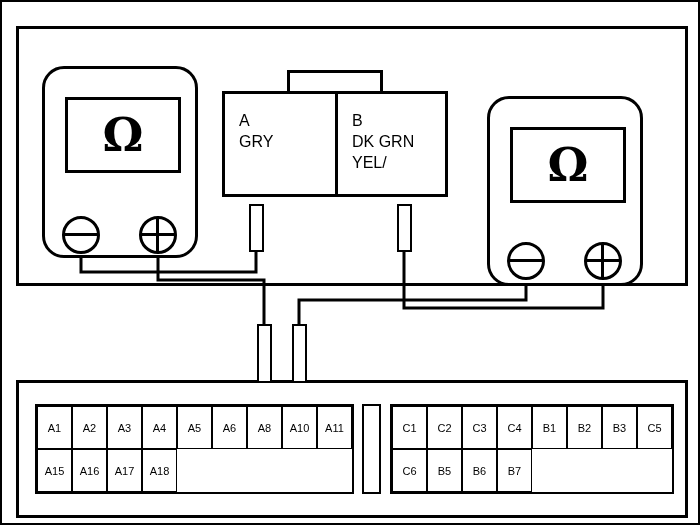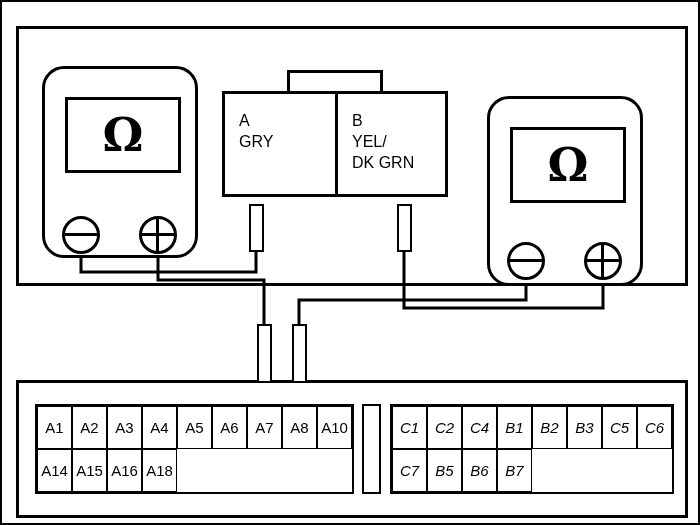--- a/index.html
+++ b/index.html
@@ -21,22 +21,22 @@
   .conn-divider { position:absolute; left:110px; top:0; bottom:0; width:3px; background:#000; }
   .conn-cell { position:absolute; top:0; height:100%; padding:16px 0 0 14px; font-size:16px; line-height:21px; }
   .conn-cell.a { left:0; width:110px; }
   .conn-cell.b { left:113px; right:0; }
 
   .tab { border:3px solid #000; }
   .pin { border:2px solid #000; }
 
   .grid { display:grid; border:2px solid #000; background:#fff; }
   .grid-a { grid-template-columns:repeat(9,35px); grid-auto-rows:43px; }
-  .grid-cb { grid-template-columns:repeat(8,35px); grid-auto-rows:43px;font-style:italic; }
-  .cell { border:1px solid #000; display:flex; align-items:center; justify-content:center; font-size:15px; }
+  .grid-cb { grid-template-columns:repeat(8,35px); grid-auto-rows:43px; }
+  .cell { border:1px solid #000; display:flex; align-items:center; justify-content:center; font-size:11px; }
   .keyway { border:2px solid #000; }
 </style>
 </head>
 <body>
 
 <div class="stage">
 
   <div class="frame" style="left:14px; top:24px; width:672px; height:260px;"></div>
   <div class="frame" style="left:14px; top:378px; width:672px; height:138px;"></div>
 
@@ -75,56 +75,56 @@
 
   <div class="comp tab" style="left:285px; top:68px; width:96px; height:24px;"></div>
   <div class="comp connector" style="left:220px; top:89px; width:226px; height:106px;">
     <div class="conn-divider"></div>
     <div class="conn-cell a">
       <div>A</div>
       <div>GRY</div>
     </div>
     <div class="conn-cell b">
       <div>B</div>
+      <div>DK GRN</div>
       <div>YEL/</div>
-      <div>DK GRN</div>
     </div>
   </div>
   <div class="comp pin" style="left:247px; top:202px; width:15px; height:48px;"></div>
   <div class="comp pin" style="left:395px; top:202px; width:15px; height:48px;"></div>
 
   <div class="comp pin" style="left:255px; top:322px; width:15px; height:59px;"></div>
   <div class="comp pin" style="left:290px; top:322px; width:15px; height:59px;"></div>
 
   <div class="comp grid grid-a" style="left:33px; top:402px;">
     <div class="cell">A1</div>
     <div class="cell">A2</div>
     <div class="cell">A3</div>
     <div class="cell">A4</div>
     <div class="cell">A5</div>
     <div class="cell">A6</div>
-    <div class="cell">A7</div>
     <div class="cell">A8</div>
     <div class="cell">A10</div>
-    <div class="cell">A14</div>
+    <div class="cell">A11</div>
     <div class="cell">A15</div>
     <div class="cell">A16</div>
+    <div class="cell">A17</div>
     <div class="cell">A18</div>
   </div>
 
   <div class="comp keyway" style="left:360px; top:402px; width:19px; height:90px;"></div>
 
   <div class="comp grid grid-cb" style="left:388px; top:402px;">
     <div class="cell">C1</div>
     <div class="cell">C2</div>
+    <div class="cell">C3</div>
     <div class="cell">C4</div>
     <div class="cell">B1</div>
     <div class="cell">B2</div>
     <div class="cell">B3</div>
     <div class="cell">C5</div>
     <div class="cell">C6</div>
-    <div class="cell">C7</div>
     <div class="cell">B5</div>
     <div class="cell">B6</div>
     <div class="cell">B7</div>
   </div>
 
 </div>
 
 </body></html>

